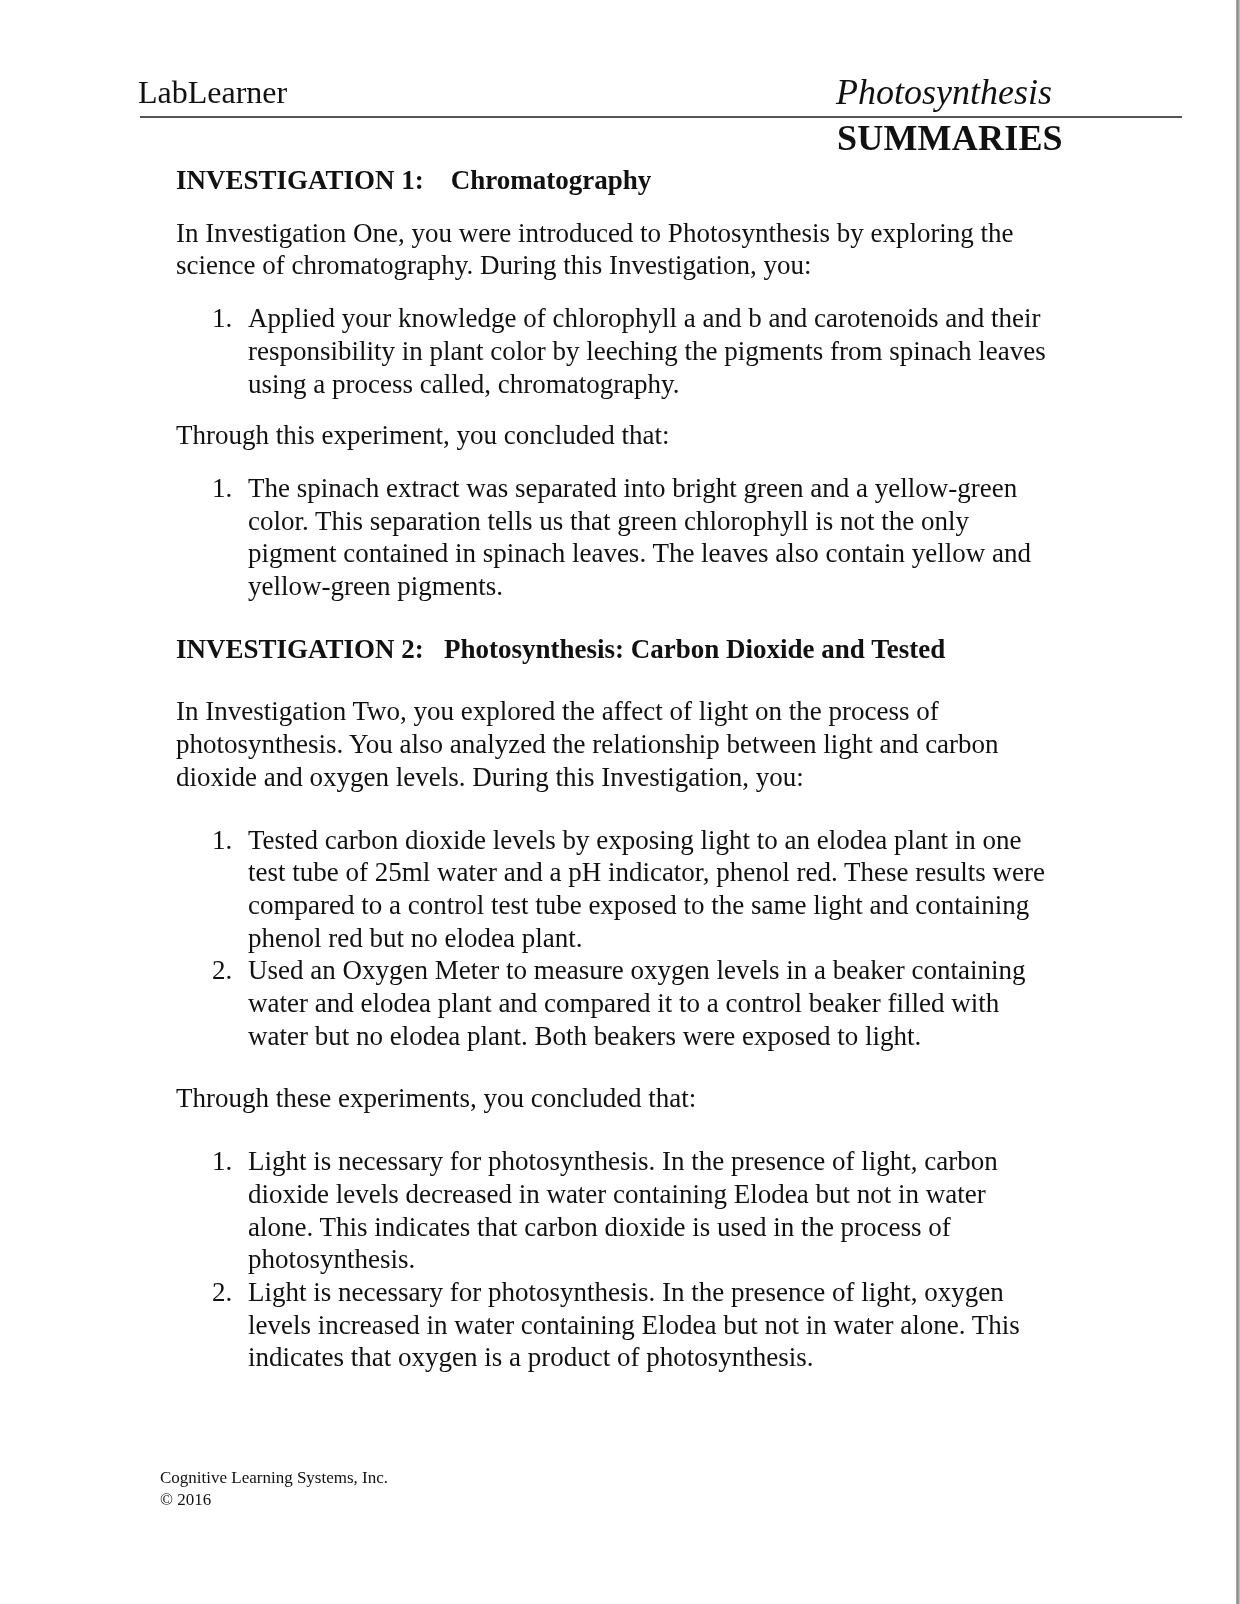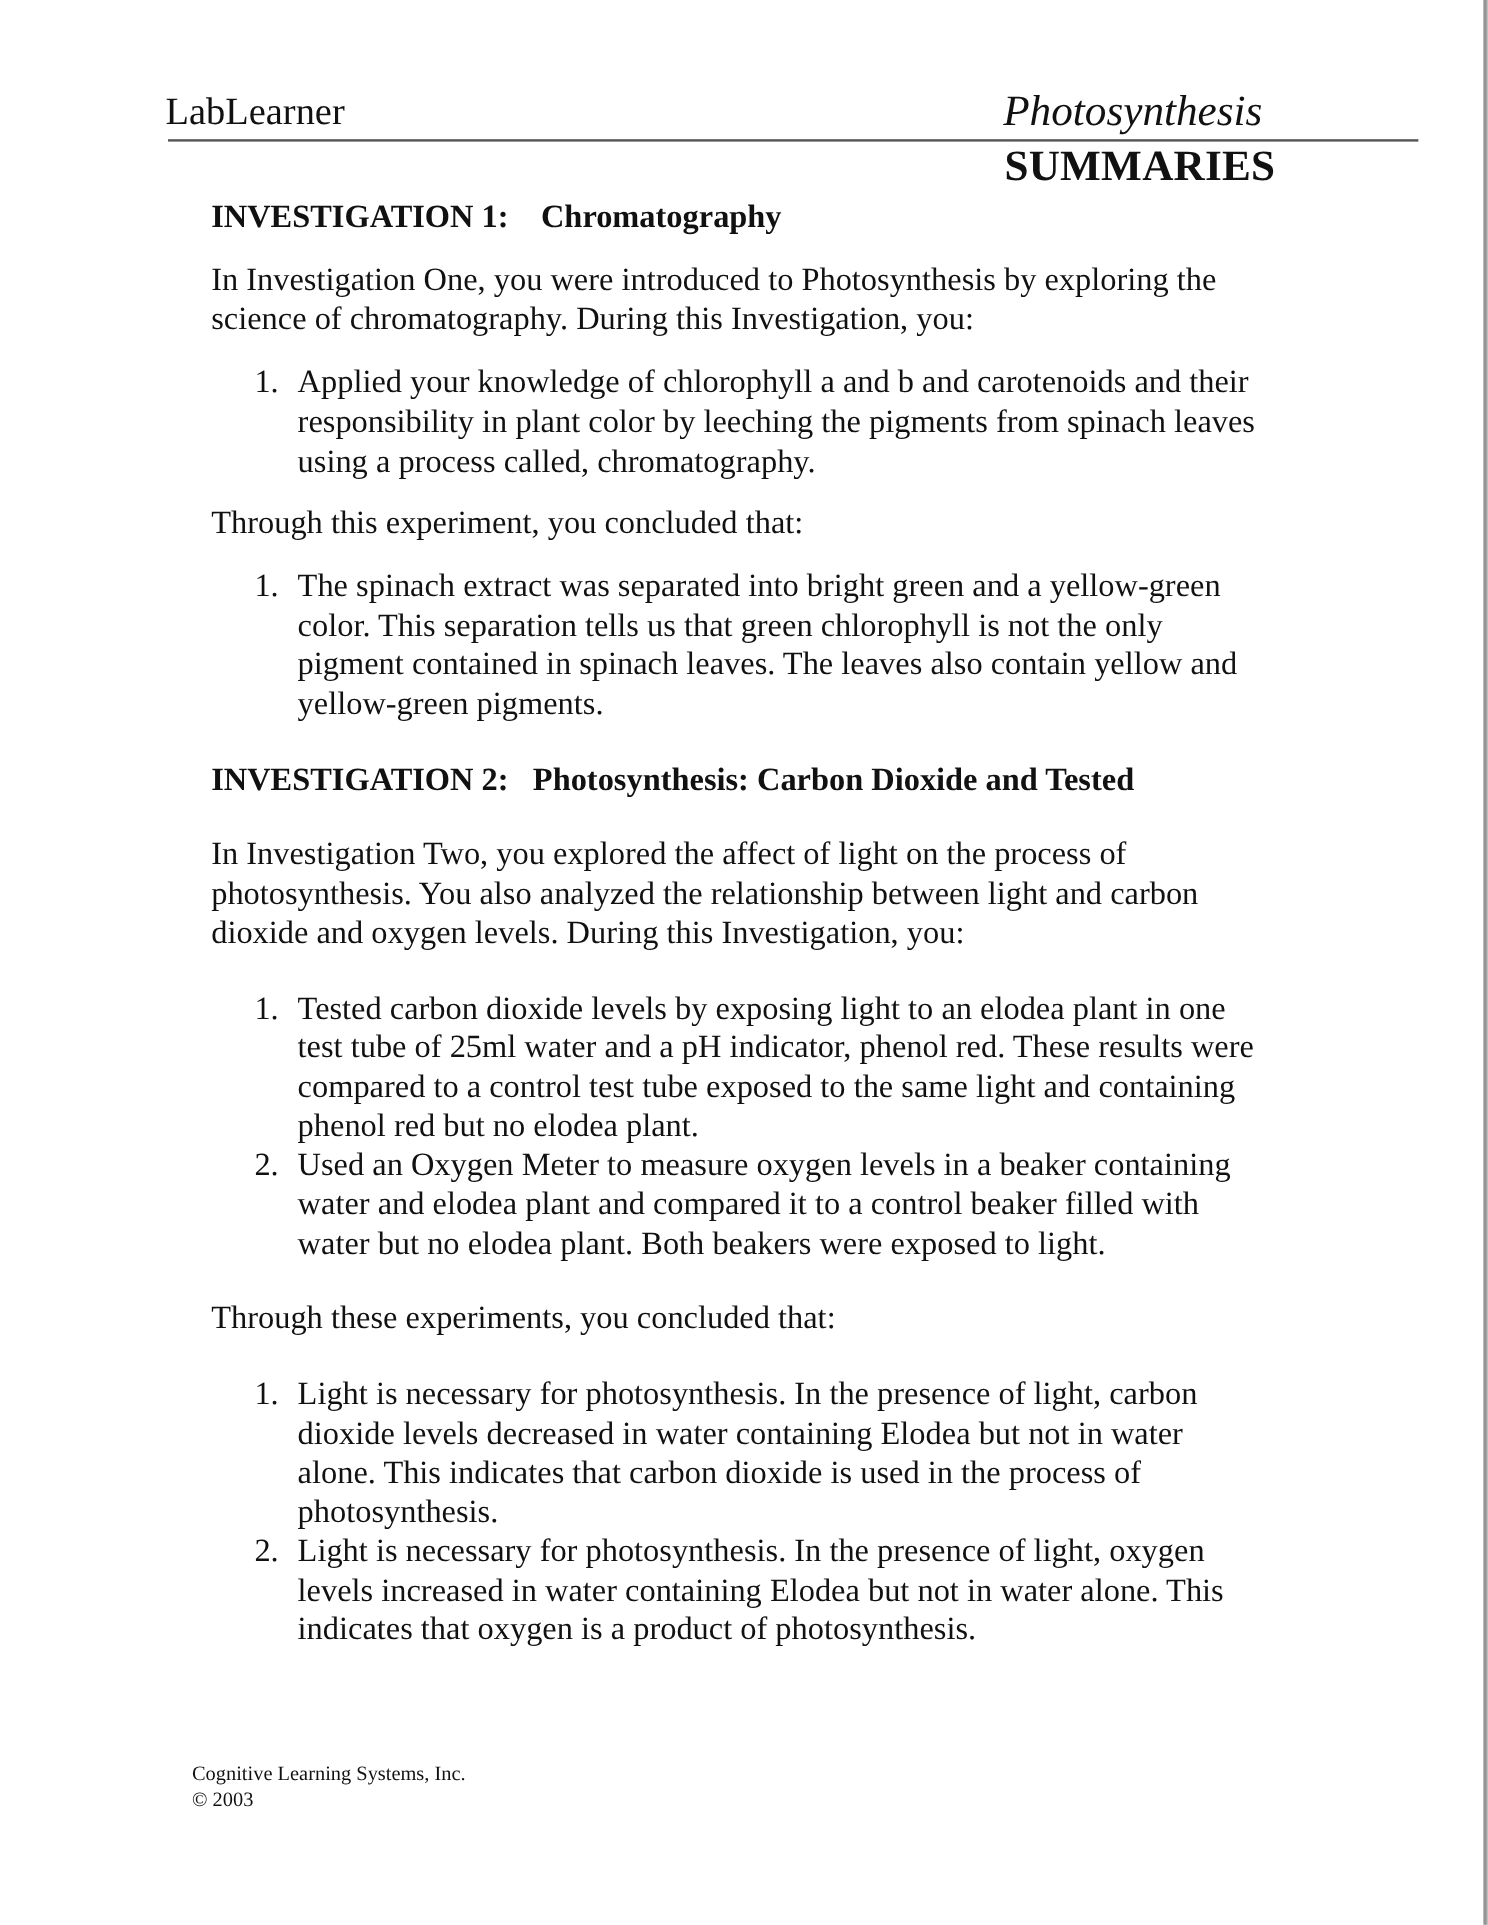--- a/index.html
+++ b/index.html
@@ -87,14 +87,14 @@
       <li>
         <span class="num">2.</span>
         <span>Light is necessary for photosynthesis.  In the presence of light, oxygen levels increased in water containing Elodea but not in water alone.  This indicates that oxygen is a product of photosynthesis.</span>
       </li>
     </ol>
   </section>
 </div>
 
 <div class="footer">
   <div>Cognitive Learning Systems, Inc.</div>
-  <div>© 2003</div>
+  <div>© 2016</div>
 </div>
 
 </body></html>

